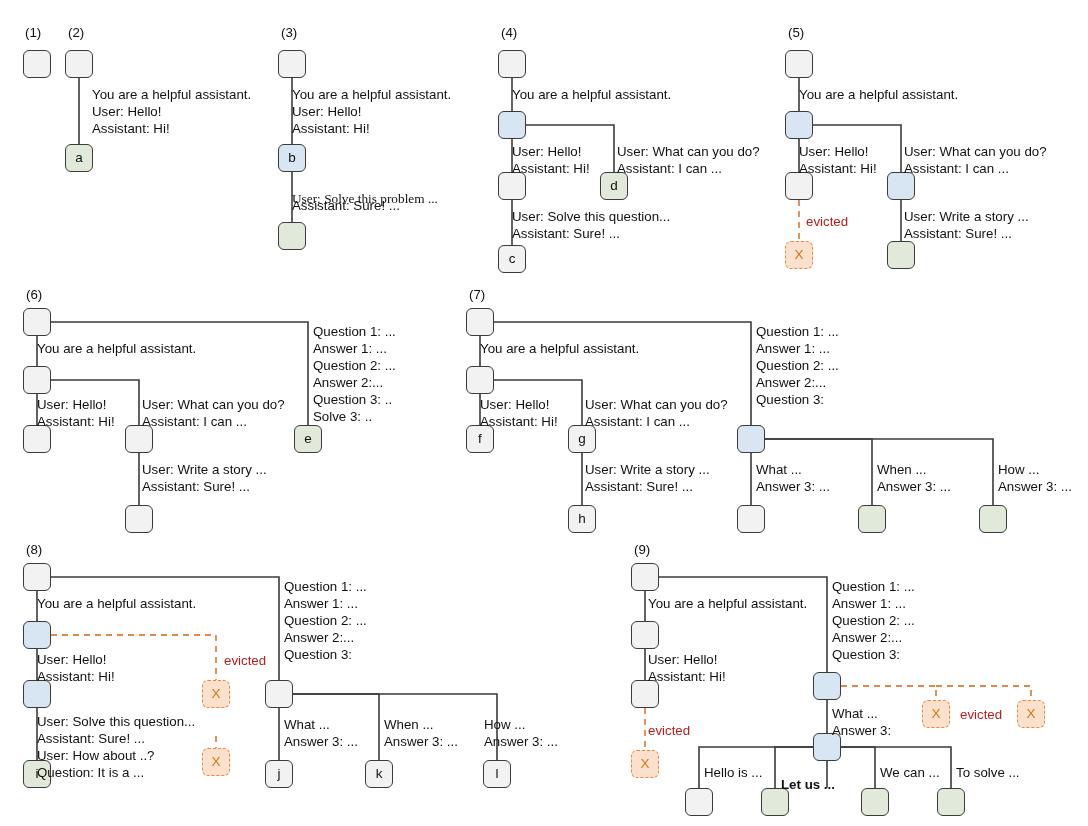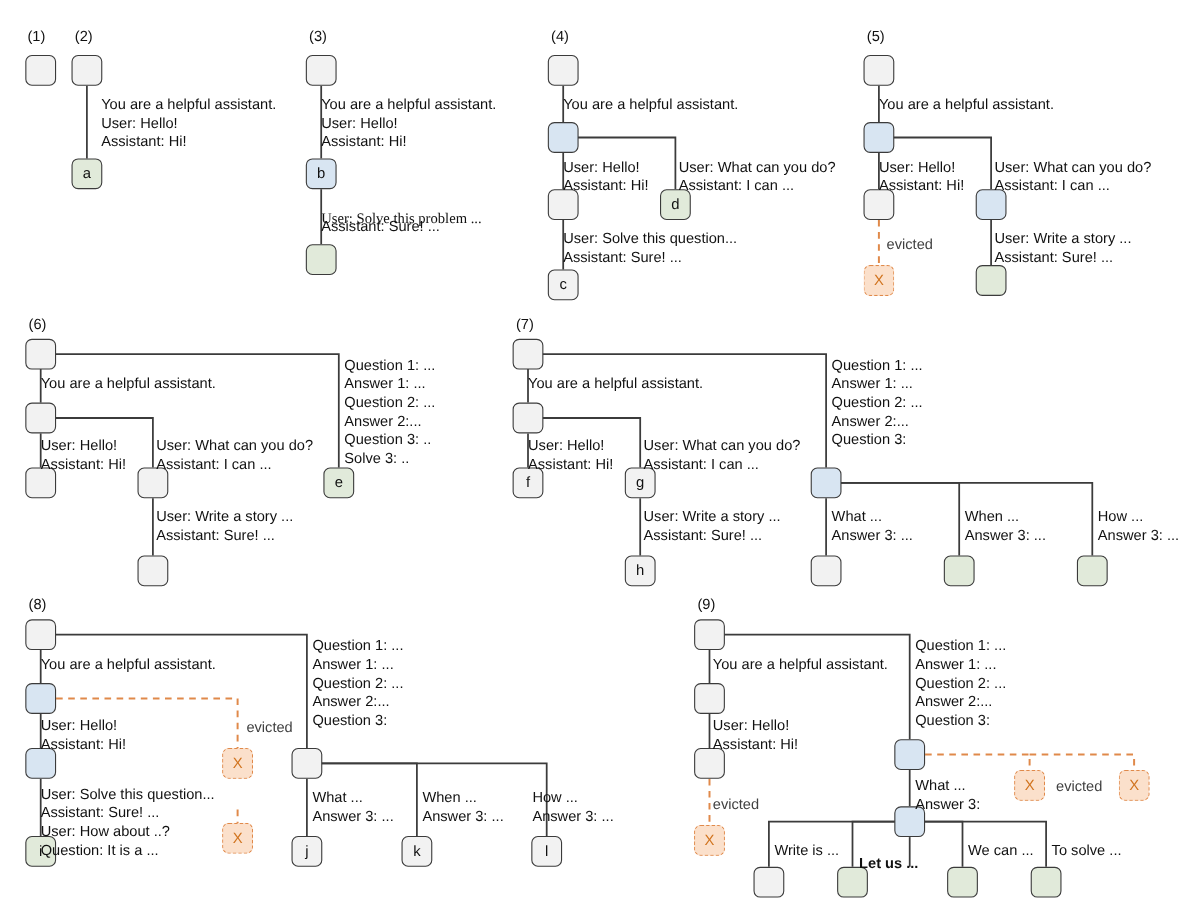--- a/index.html
+++ b/index.html
@@ -10,21 +10,21 @@
   .node{position:absolute;width:28px;height:28px;border-radius:6px;
         border:1.6px solid #3b3b3b;background:#f2f2f2;
         display:flex;align-items:center;justify-content:center;
         font-size:13.5px;line-height:1;color:#111;box-sizing:border-box;}
   .node.blue{background:#d8e5f2;}
   .node.green{background:#e1eada;}
   .node.grey{background:#f2f2f2;}
   .node.evicted{background:#fbe0cb;border:1.8px dashed #e0894a;color:#d1741f;}
   .lbl{position:absolute;font-size:13.3px;line-height:17px;color:#111;white-space:pre;}
   .plabel{position:absolute;font-size:13.3px;color:#111;white-space:pre;}
-  .evtext{position:absolute;font-size:13.3px;color:#404040;white-space:pre;}
+  .evtext{position:absolute;font-size:13.3px;color:#b91c1c;white-space:pre;}
 </style>
 </head>
 <body>
 
 <div id="stage">
 
   <svg class="lines">
     <g stroke="#3b3b3b" stroke-width="1.6" fill="none" stroke-linecap="butt">
 
       <path d="M79,78 L79,144"></path>
@@ -239,18 +239,18 @@
   <div class="lbl" style="left:648px;top:668px;"><span>Assistant: Hi!</span></div>
   <div class="evtext" style="left:648px;top:723px;">evicted</div>
   <div class="lbl" style="left:832px;top:578px;"><span>Question 1: ...</span></div>
   <div class="lbl" style="left:832px;top:595px;"><span>Answer 1: ...</span></div>
   <div class="lbl" style="left:832px;top:612px;"><span>Question 2: ...</span></div>
   <div class="lbl" style="left:832px;top:629px;"><span>Answer 2:...</span></div>
   <div class="lbl" style="left:832px;top:646px;"><span>Question 3:</span></div>
   <div class="lbl" style="left:832px;top:705px;"><span>What ...</span></div>
   <div class="lbl" style="left:832px;top:722px;text-align:right;"><span>Answer 3:</span></div>
   <div class="evtext" style="left:960px;top:707px;">evicted</div>
-  <div class="lbl" style="left:704px;top:764px;"><span>Write is ...</span></div>
+  <div class="lbl" style="left:704px;top:764px;"><span>Hello is ...</span></div>
   <div class="lbl" style="left:781px;top:776px;font-weight:bold;"><span>Let us ...</span></div>
   <div class="lbl" style="left:880px;top:764px;"><span>We can ...</span></div>
   <div class="lbl" style="left:956px;top:764px;"><span>To solve ...</span></div>
 
 </div>
 
 </body></html>

